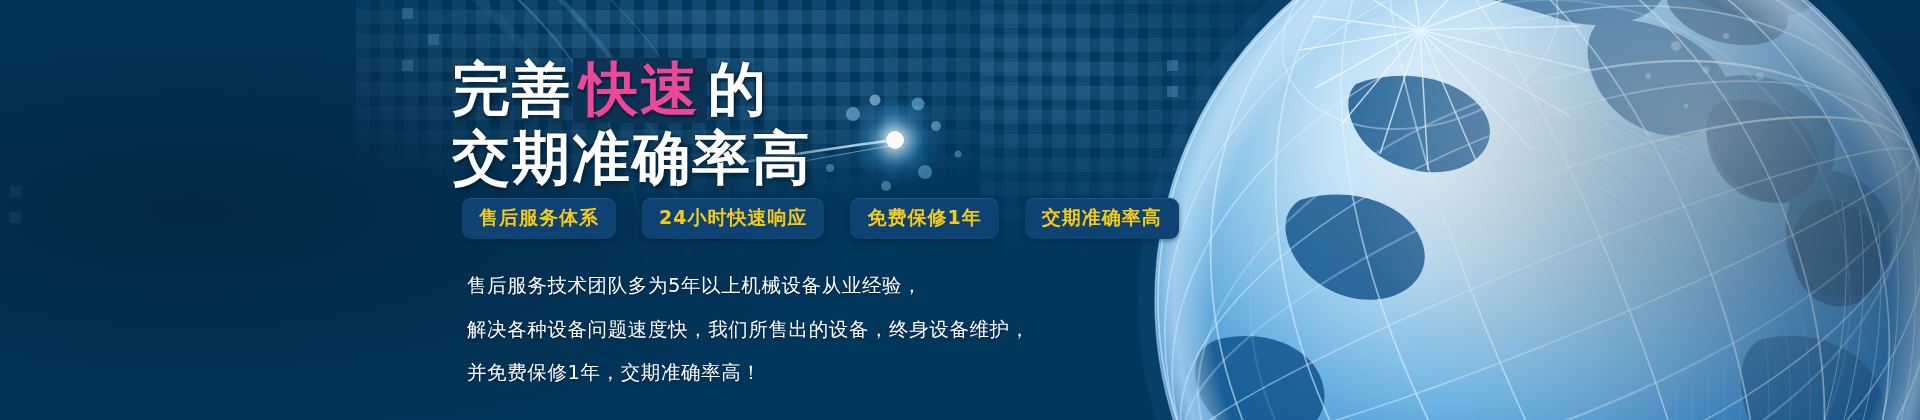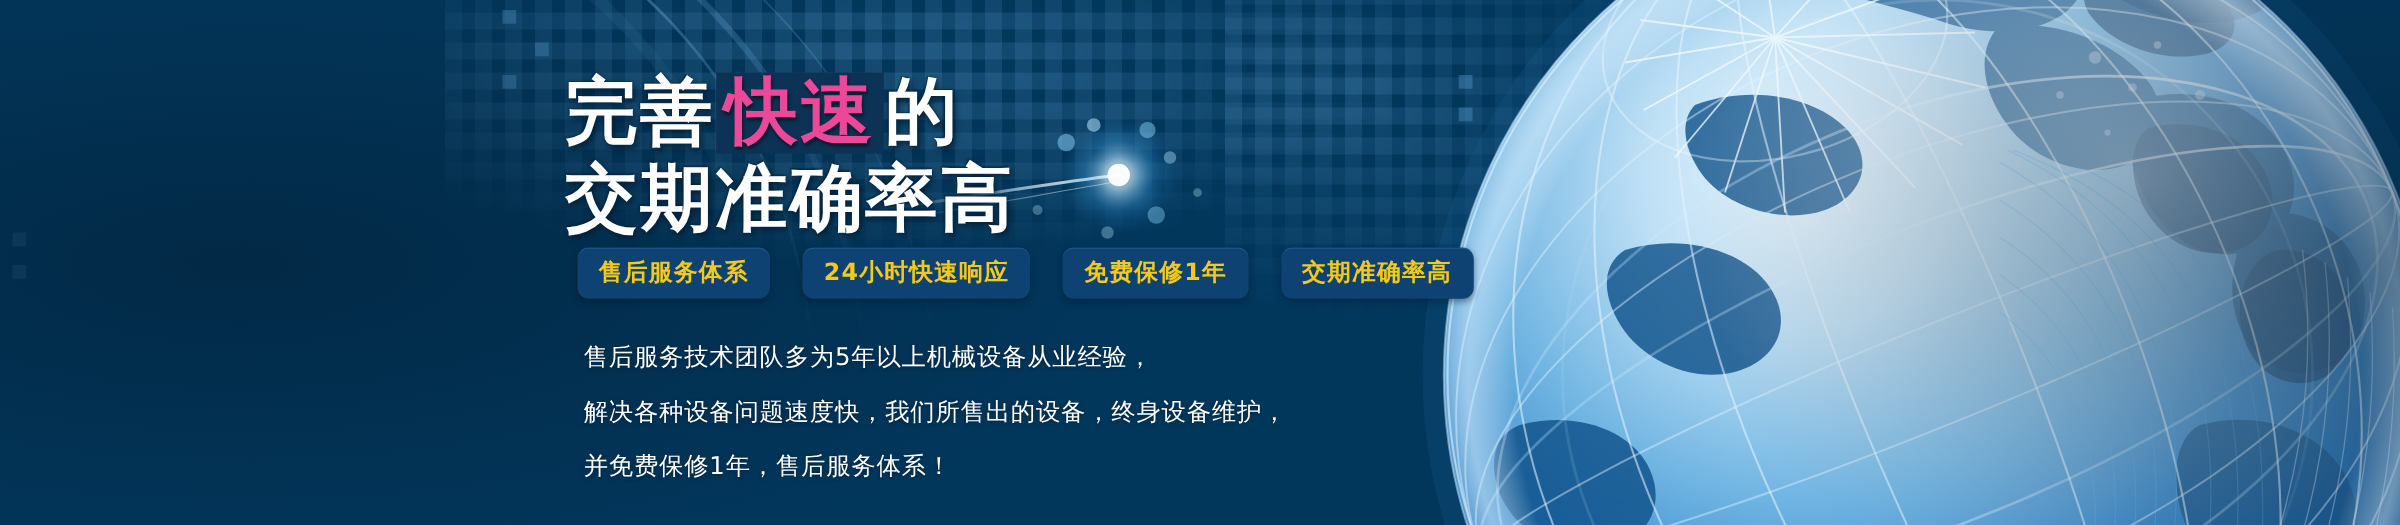--- a/index.html
+++ b/index.html
@@ -362,17 +362,17 @@
     <div class="badges">
       <div class="badge">售后服务体系</div>
       <div class="badge">24小时快速响应</div>
       <div class="badge">免费保修1年</div>
       <div class="badge">交期准确率高</div>
     </div>
 
     <div class="paragraph">
       <div>售后服务技术团队多为5年以上机械设备从业经验，</div>
       <div>解决各种设备问题速度快，我们所售出的设备，终身设备维护，</div>
-      <div>并免费保修1年，售后服务体系！</div>
+      <div>并免费保修1年，交期准确率高！</div>
     </div>
 
   </div>
 </div>
 
 </body></html>

